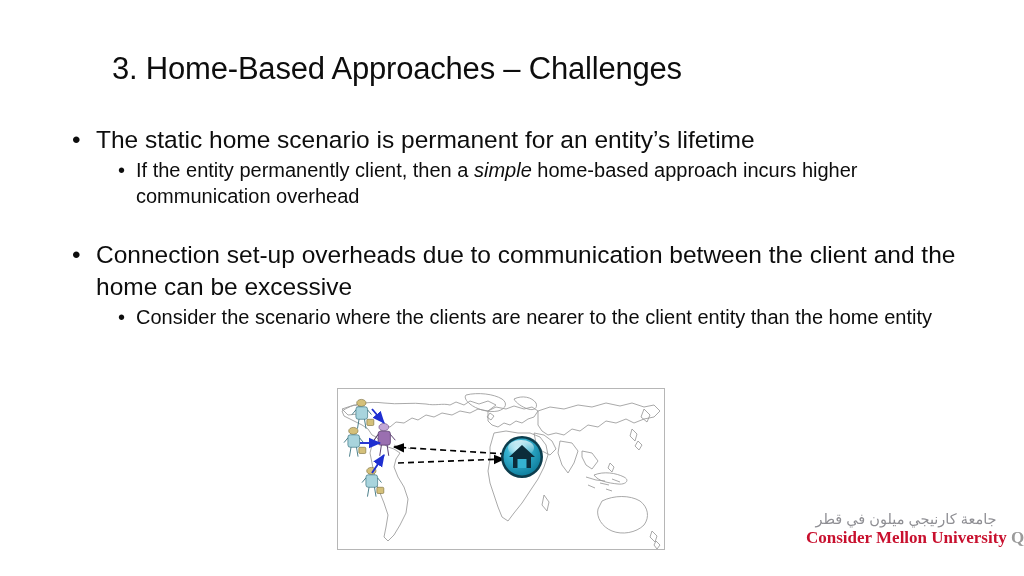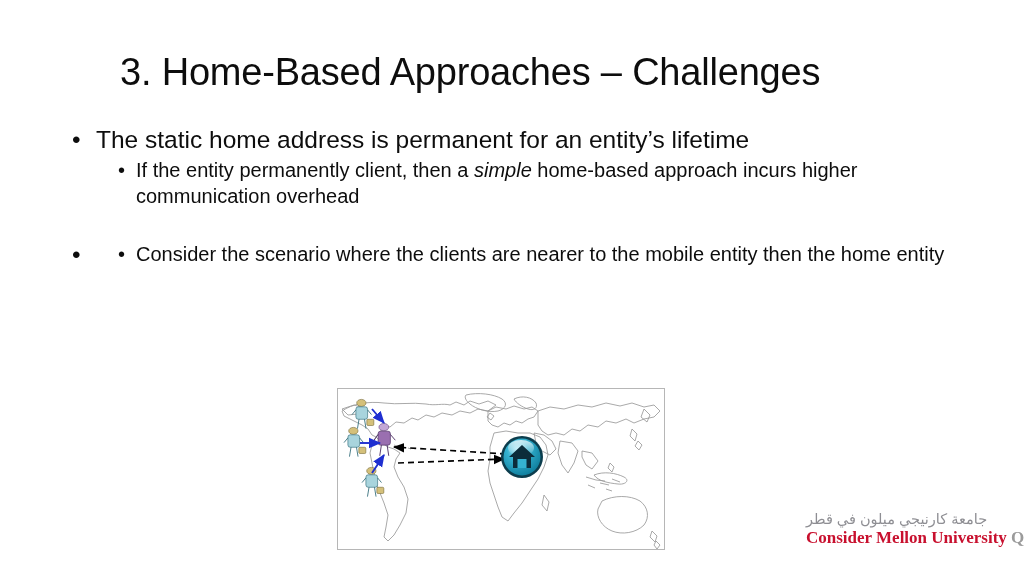--- a/index.html
+++ b/index.html
@@ -12,24 +12,24 @@
     height: 576px;
     position: relative;
     overflow: hidden;
     font-family: "Liberation Sans", sans-serif;
     color: #000000;
   }
 
   
   #slide-title {
     position: absolute;
-    left: 120px;
+    left: 112px;
     top: 52px;
     width: 800px;
-    font-size: 38px;
+    font-size: 31px;
     font-weight: 300;
     letter-spacing: -0.2px;
     color: #0d0d0d;
     white-space: nowrap;
     line-height: 1.1;
   }
 
   
   #body-content {
     position: absolute;
@@ -87,21 +87,21 @@
     overflow: hidden;
   }
   #map-figure svg { display: block; }
 
   
   #cmuq-logo {
     position: absolute;
     left: 806px;
     top: 512px;
     width: 200px;
-    text-align: left;
+    text-align: center;
     line-height: 1;
   }
   #logo-arabic {
     font-size: 14.5px;
     color: #8e8e93;
     letter-spacing: 1px;
     direction: rtl;
     white-space: nowrap;
     margin-bottom: 2px;
   }
@@ -119,36 +119,37 @@
 </style>
 </head>
 <body>
 
 <div id="slide-title">3. Home-Based Approaches – Challenges</div>
 
 <div id="body-content">
 
   <div class="bullet-l1">
     <span class="dot">•</span>
-    <span>The static home address is permanent for an entity’s lifetime</span>
+    <span>The static home scenario is permanent for an entity’s lifetime</span>
   </div>
 
   <div class="bullet-l2">
     <span class="dot">•</span><span>If the entity permanently client, then a </span><span class="ital">simple</span><span> home-based approach incurs higher communication overhead</span>
   </div>
 
   <div class="spacer-block"></div>
 
   <div class="bullet-l1">
     <span class="dot">•</span>
+    <span>Connection set-up overheads due to communication between the client and the home can be excessive</span>
   </div>
 
   <div class="bullet-l2">
     <span class="dot">•</span>
-    <span>Consider the scenario where the clients are nearer to the mobile entity then the home entity</span>
+    <span>Consider the scenario where the clients are nearer to the client entity than the home entity</span>
   </div>
 
 </div>
 
 <div id="map-figure">
   <svg width="326" height="160" viewBox="0 0 326 160">
     <defs>
       <radialGradient id="homeGrad" cx="38%" cy="30%" r="75%">
         <stop offset="0%" stop-color="#b5ecf7"></stop>
         <stop offset="38%" stop-color="#35b2d0"></stop>

